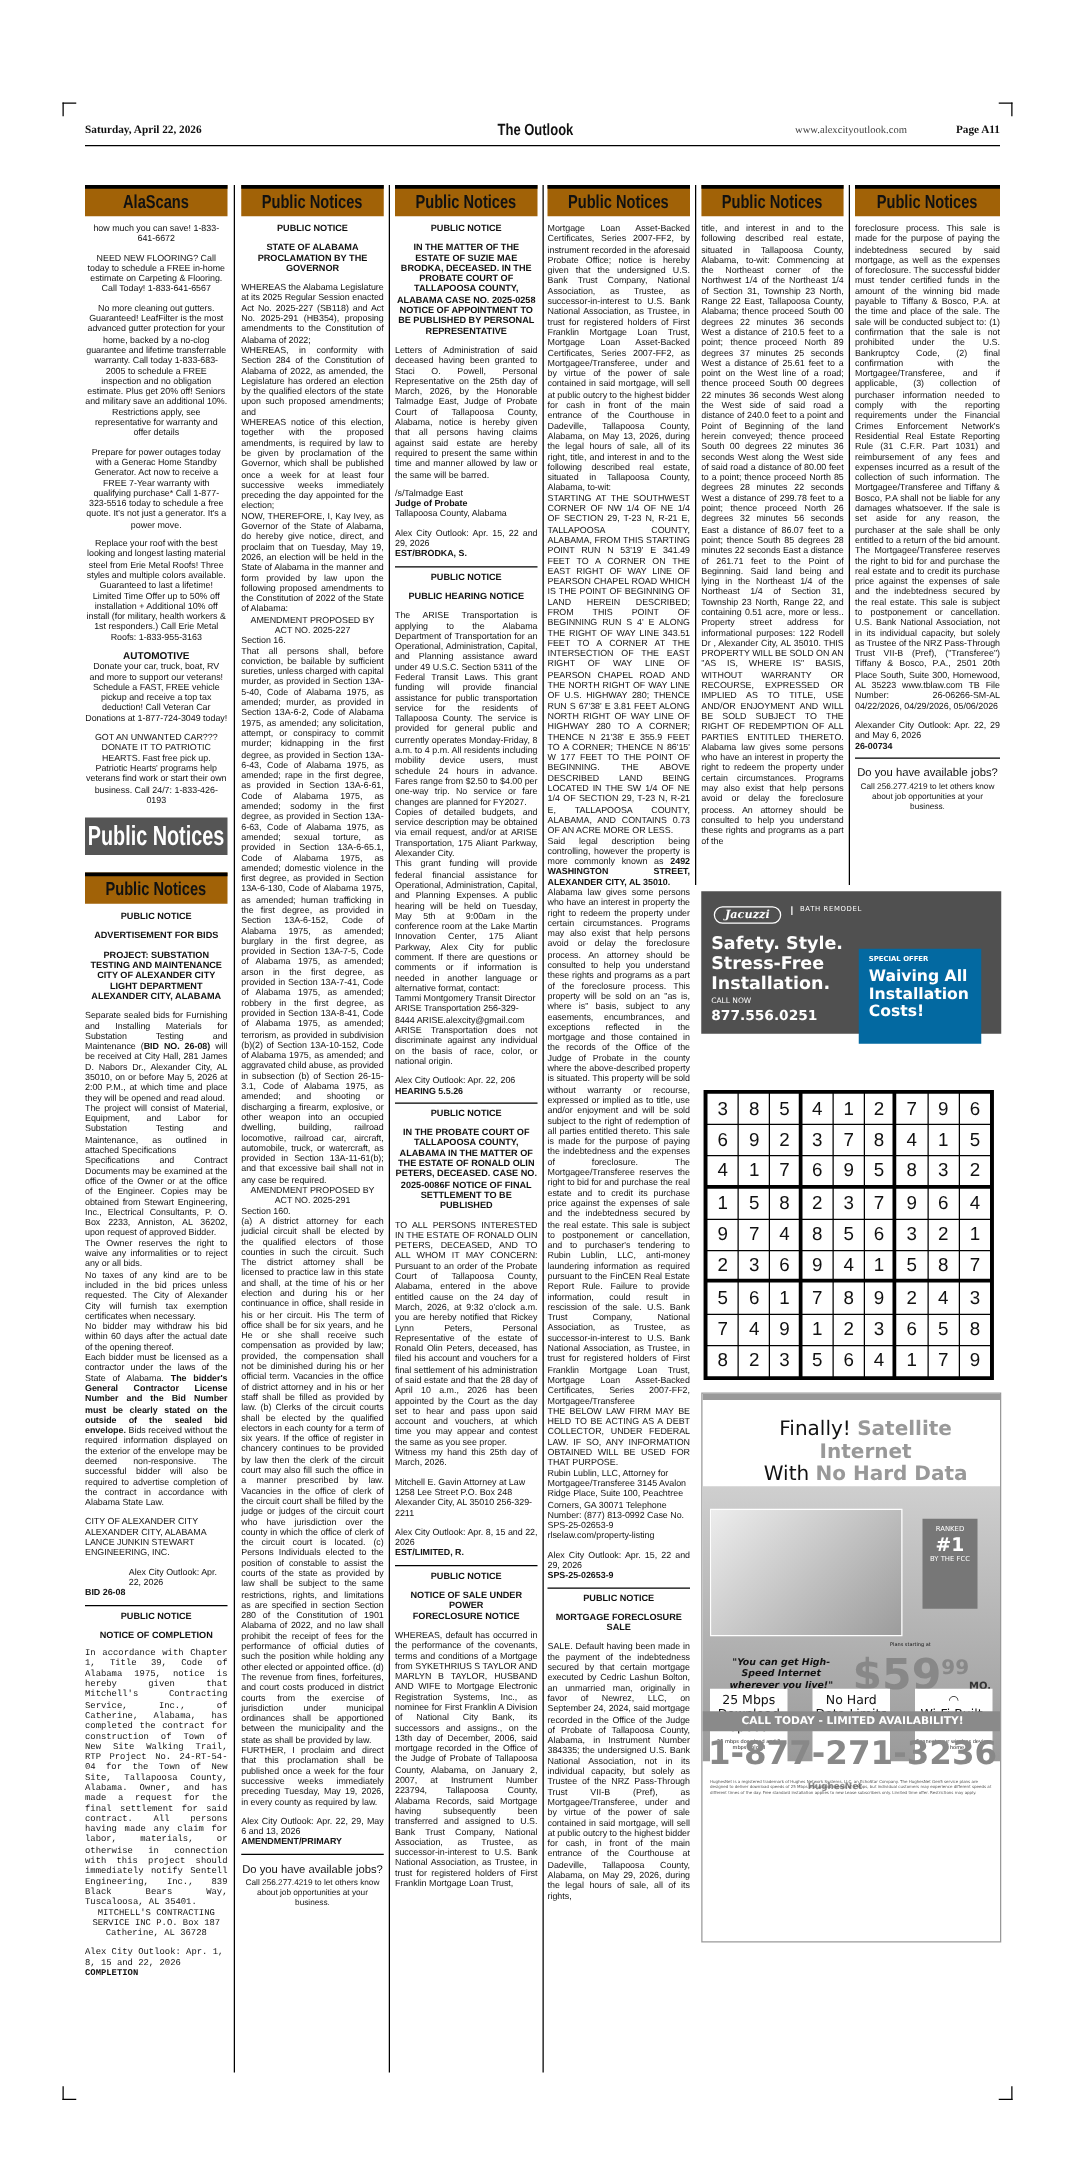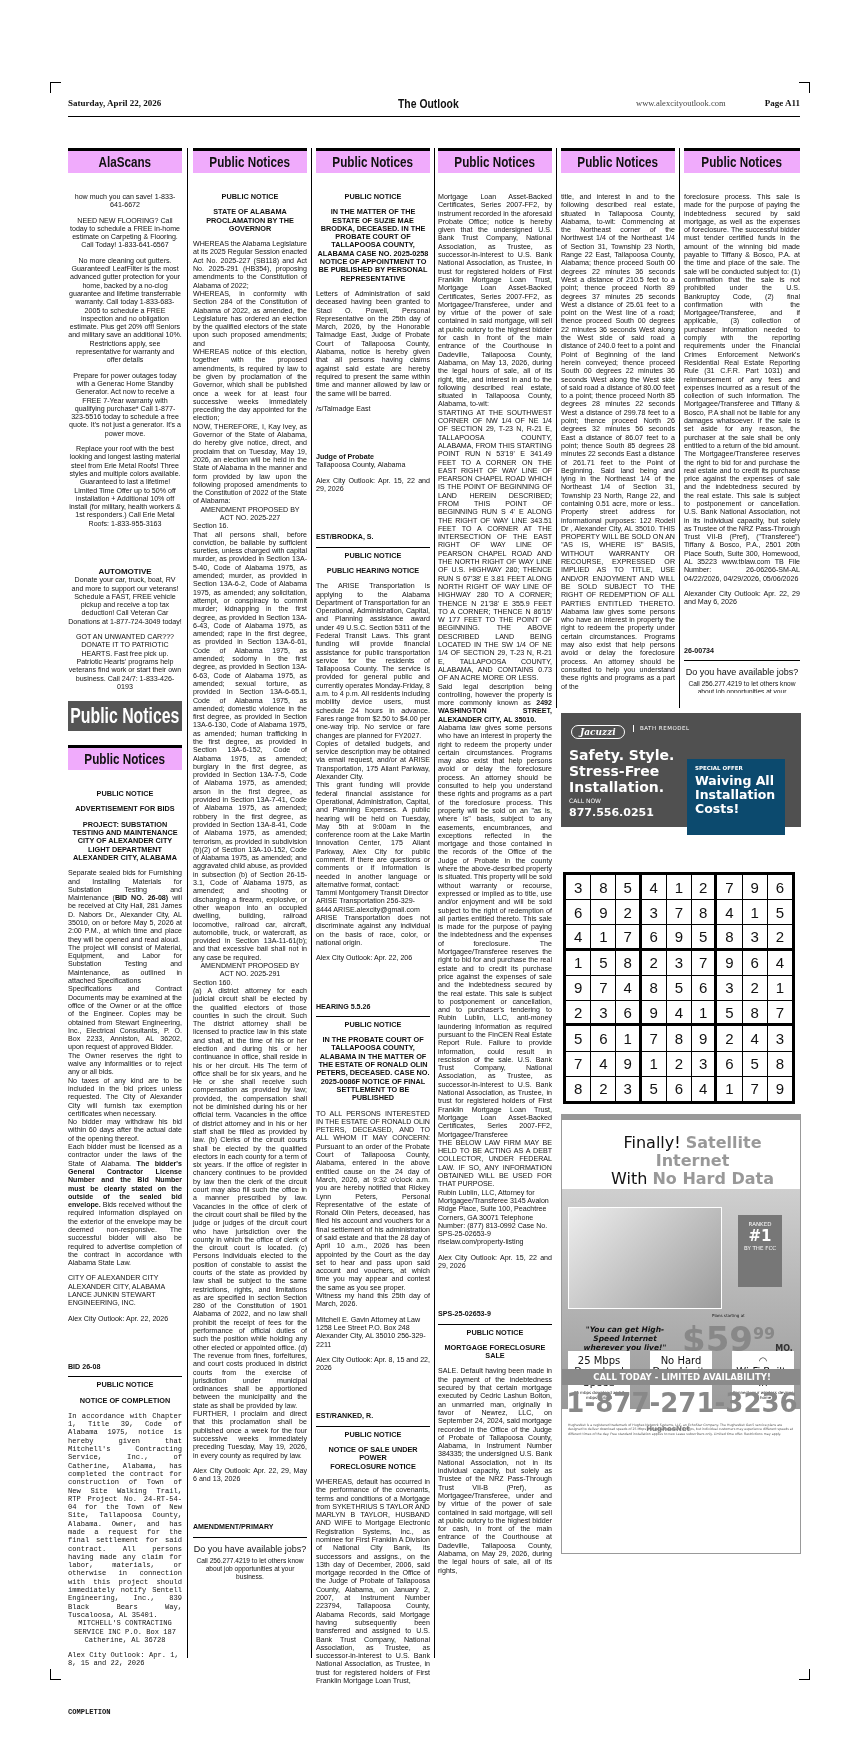--- a/index.html
+++ b/index.html
@@ -15,41 +15,41 @@
   .masthead .url{position:absolute;left:568px;top:2px;font-size:8.5px;color:#444;}
   .masthead .page{position:absolute;right:0;top:2px;font-size:9px;font-weight:bold;}
   .col{position:absolute;top:148px;font-size:7.1px;line-height:8.3px;text-align:justify;}
   .col.c1{left:68px;width:114px;text-align:center;}
   .col.c2{left:193px;width:114px;}
   .col.c3{left:316px;width:114px;}
   .col.c4{left:438px;width:114px;}
   .col.c5{left:561px;width:114px;}
   .col.c6{left:684px;width:116px;}
   .vrule{position:absolute;top:148px;width:1px;background:#000;}
-  .hdr{background:#f0abfc;border-top:3px solid #000;height:22px;display:flex;align-items:center;justify-content:center;font-weight:bold;font-size:15px;margin-bottom:20px;}
+  .hdr{background:#a16207;border-top:3px solid #000;height:22px;display:flex;align-items:center;justify-content:center;font-weight:bold;font-size:15px;margin-bottom:6px;}
   .hdr span{display:inline-block;transform:scaleX(.78);white-space:nowrap;}
   .center{text-align:center;}
-  .b{font-weight:bold;margin-top:40px;}
+  .b{font-weight:bold;}
   .u{}
   p{margin:0 0 7px 0;}
   .sep{border-top:1.5px solid #000;margin:5px 0 4px 0;}
   .nh{font-weight:bold;text-align:center;font-size:7.3px;margin:0 0 7px 0;}
   .bignotice{background:#555;color:#fff;font-weight:bold;font-size:22px;height:30px;display:flex;align-items:center;justify-content:center;margin:10px 0 14px 0;overflow:hidden;}
   .bignotice span{transform:scaleX(.72);white-space:nowrap;}
   .jobs{text-align:center;margin-top:6px;}
   .jobs .jt{font-weight:normal;font-size:9px;line-height:10px;}
   .jobs .jc{font-size:6.6px;line-height:8px;margin-top:3px;}
   
   .jac{position:absolute;left:561px;top:713px;width:240px;height:114px;background:#505050;color:#fff;font-family:"DejaVu Sans",sans-serif;}
   .jac .logo{position:absolute;left:10px;top:12px;border:1.5px solid #fff;border-radius:12px;padding:1px 8px;font-size:9px;font-style:italic;font-weight:bold;font-family:"DejaVu Serif",serif;}
   .jac .bath{position:absolute;left:72px;top:12px;font-size:5.5px;line-height:7px;border-left:1px solid #fff;padding-left:6px;letter-spacing:.5px;}
   .jac .hl{position:absolute;left:8px;top:34px;font-size:14px;line-height:16px;font-weight:bold;width:120px;}
   .jac .call{position:absolute;left:8px;top:84px;font-size:6px;}
   .jac .phone{position:absolute;left:8px;top:93px;font-size:11px;font-weight:bold;}
-  .jac .offer{position:absolute;left:126px;top:42px;width:98px;height:78px;background:#0c4a6e;padding:6px 8px;box-sizing:border-box;top:46px;height:76px;}
+  .jac .offer{position:absolute;left:126px;top:42px;width:98px;height:78px;background:#0369a1;padding:6px 8px;box-sizing:border-box;top:46px;height:76px;}
   .jac .offer .ot{font-size:5.5px;font-weight:bold;}
   .jac .offer .ob{font-size:12.5px;line-height:14px;font-weight:bold;margin-top:3px;}
   
   .sudoku{position:absolute;left:563px;top:872px;width:232px;height:232px;border:3px solid #000;display:grid;grid-template-columns:repeat(9,1fr);grid-template-rows:repeat(9,1fr);background:#000;gap:1px;box-sizing:border-box;}
   .sudoku .cell{background:#fff;display:flex;align-items:center;justify-content:center;font-size:15px;}
   .sudoku .cell.r3{margin-right:2px;}
   .sudoku .cell.b3{margin-bottom:2px;}
   
   .hug{position:absolute;left:561px;top:1114px;width:240px;height:440px;border:1px solid #999;box-sizing:border-box;background:#fff;font-family:"DejaVu Sans",sans-serif;overflow:hidden;}
   .hug .topbar{height:5px;background:#999;}
@@ -116,21 +116,21 @@
   <div class="nh">PROJECT: SUBSTATION TESTING AND MAINTENANCE CITY OF ALEXANDER CITY LIGHT DEPARTMENT ALEXANDER CITY, ALABAMA</div>
   <div style="text-align:justify;">
     <span>Separate sealed bids for Furnishing and Installing Materials for Substation Testing and Maintenance (</span><b>BID NO. 26-08)</b><span> will be received at City Hall, 281 James D. Nabors Dr., Alexander City, AL 35010, on or before May 5, 2026 at 2:00 P.M., at which time and place they will be opened and read aloud.</span><br>
     <span>The project will consist of Material, Equipment, and Labor for Substation Testing and Maintenance, as outlined in attached Specifications</span><br>
     <span>Specifications and Contract Documents may be examined at the office of the Owner or at the office of the Engineer. Copies may be obtained from Stewart Engineering, Inc., Electrical Consultants, P. O. Box 2233, Anniston, AL 36202, upon request of approved Bidder.</span><br>
     <span>The Owner reserves the right to waive any informalities or to reject any or all bids.</span><br>
     <span>No taxes of any kind are to be included in the bid prices unless requested. The City of Alexander City will furnish tax exemption certificates when necessary.</span><br>
     <span>No bidder may withdraw his bid within 60 days after the actual date of the opening thereof.</span><br>
     <span>Each bidder must be licensed as a contractor under the laws of the State of Alabama. </span><b>The bidder's General Contractor License Number and the Bid Number must be clearly stated on the outside of the sealed bid envelope.</b><span> Bids received without the required information displayed on the exterior of the envelope may be deemed non-responsive. The successful bidder will also be required to advertise completion of the contract in accordance with Alabama State Law.</span>
     <p style="margin-top:7px;text-align:left;">CITY OF ALEXANDER CITY ALEXANDER CITY, ALABAMA LANCE JUNKIN STEWART ENGINEERING, INC.</p>
-    <div style="text-align:left;">Alex City Outlook: Apr. 22, 2026</div>
+    <div style="text-align:left;margin-left:35px;">Alex City Outlook: Apr. 22, 2026</div>
     <div class="b" style="text-align:left;">BID 26-08</div>
   </div>
   <div class="sep"></div>
   <div class="nh">PUBLIC NOTICE</div>
   <div class="nh">NOTICE OF COMPLETION</div>
   <div style="text-align:justify;font-family:Liberation Mono, monospace;">
     <span>In accordance with Chapter 1, Title 39, Code of Alabama 1975, notice is hereby given that Mitchell's Contracting Service, Inc., of Catherine, Alabama, has completed the contract for construction of Town of New Site Walking Trail, RTP Project No. 24-RT-54-04 for the Town of New Site, Tallapoosa County, Alabama. Owner, and has made a request for the final settlement for said contract. All persons having made any claim for labor, materials, or otherwise in connection with this project should immediately notify Sentell Engineering, Inc., 839 Black Bears Way, Tuscaloosa, AL 35401.</span>
     <p style="text-align:center;">MITCHELL'S CONTRACTING SERVICE INC P.O. Box 187 Catherine, AL 36728</p>
     <div style="text-align:left;">Alex City Outlook: Apr. 1, 8, 15 and 22, 2026</div>
     <div class="b" style="text-align:left;">COMPLETION</div>
@@ -187,21 +187,21 @@
   <p>ARISE Transportation does not discriminate against any individual on the basis of race, color, or national origin.</p>
   <div>Alex City Outlook: Apr. 22, 206</div>
   <div class="b">HEARING 5.5.26</div>
   <div class="sep"></div>
   <div class="nh">PUBLIC NOTICE</div>
   <div class="nh">IN THE PROBATE COURT OF TALLAPOOSA COUNTY, ALABAMA IN THE MATTER OF THE ESTATE OF RONALD OLIN PETERS, DECEASED. CASE NO. 2025-0086F NOTICE OF FINAL SETTLEMENT TO BE PUBLISHED</div>
   <div>TO ALL PERSONS INTERESTED IN THE ESTATE OF RONALD OLIN PETERS, DECEASED, AND TO ALL WHOM IT MAY CONCERN: Pursuant to an order of the Probate Court of Tallapoosa County, Alabama, entered in the above entitled cause on the 24 day of March, 2026, at 9:32 o'clock a.m. you are hereby notified that Rickey Lynn Peters, Personal Representative of the estate of Ronald Olin Peters, deceased, has filed his account and vouchers for a final settlement of his administration of said estate and that the 28 day of April 10 a.m., 2026 has been appointed by the Court as the day set to hear and pass upon said account and vouchers, at which time you may appear and contest the same as you see proper.</div>
   <p>Witness my hand this 25th day of March, 2026.</p>
   <p style="text-align:left;">Mitchell E. Gavin Attorney at Law 1258 Lee Street P.O. Box 248 Alexander City, AL 35010 256-329-2211</p>
   <div>Alex City Outlook: Apr. 8, 15 and 22, 2026</div>
-  <div class="b">EST/RANKED, R.</div>
+  <div class="b">EST/LIMITED, R.</div>
   <div class="sep"></div>
   <div class="nh">PUBLIC NOTICE</div>
   <div class="nh u" style="margin-bottom:0;">NOTICE OF SALE UNDER POWER</div>
   <div class="nh">FORECLOSURE NOTICE</div>
   <div>WHEREAS, default has occurred in the performance of the covenants, terms and conditions of a Mortgage from SYKETHRIUS S TAYLOR AND MARLYN B TAYLOR, HUSBAND AND WIFE to Mortgage Electronic Registration Systems, Inc., as nominee for First Franklin A Division of National City Bank, its successors and assigns., on the 13th day of December, 2006, said mortgage recorded in the Office of the Judge of Probate of Tallapoosa County, Alabama, on January 2, 2007, at Instrument Number 223794, Tallapoosa County, Alabama Records, said Mortgage having subsequently been transferred and assigned to U.S. Bank Trust Company, National Association, as Trustee, as successor-in-interest to U.S. Bank National Association, as Trustee, in trust for registered holders of First Franklin Mortgage Loan Trust,</div>
 </section>
 
 <section class="col c4">
   <div class="hdr">
       <span>Public Notices</span>

